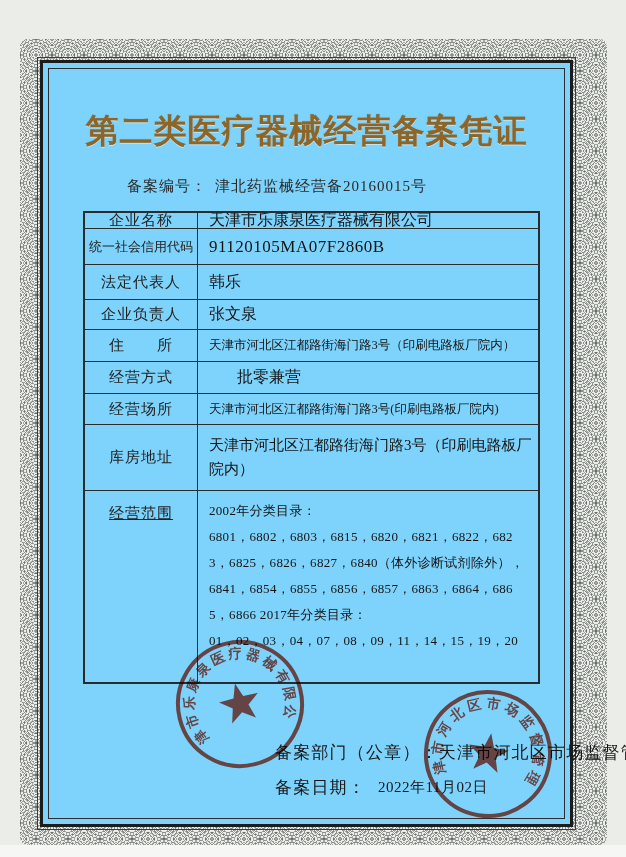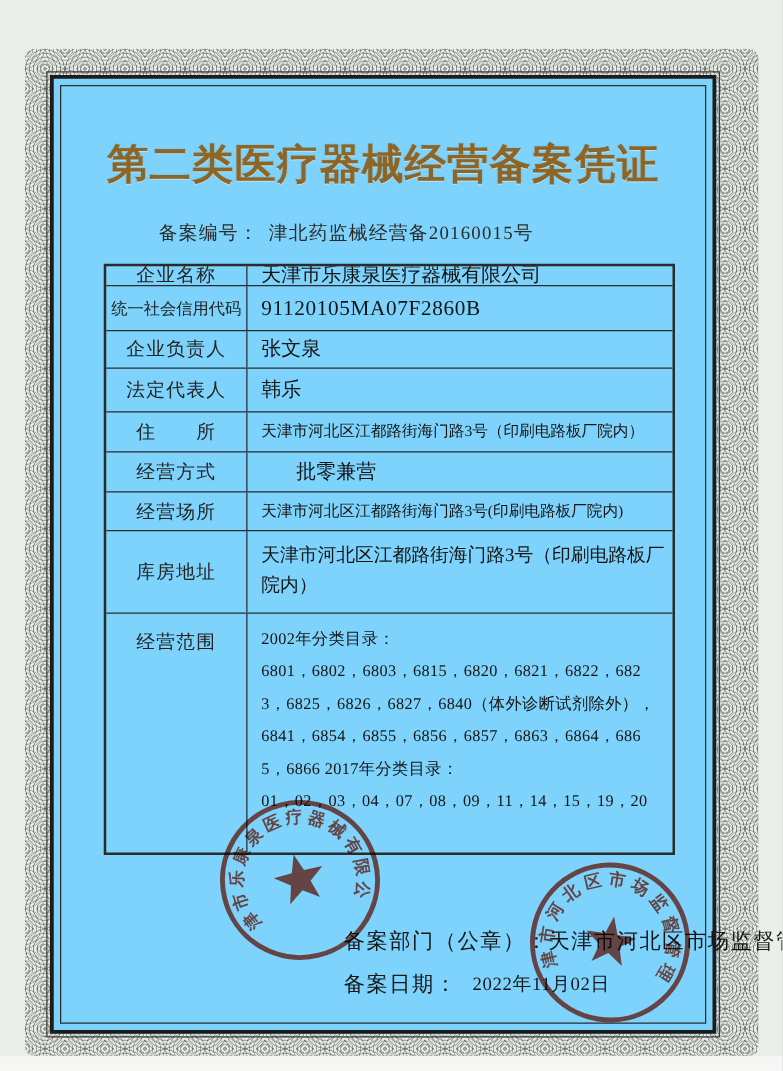--- a/index.html
+++ b/index.html
@@ -60,21 +60,21 @@
     flex:1;display:flex;align-items:center;
     padding:2px 6px 2px 11px;font-size:16px;color:#141414;
     overflow:hidden;box-sizing:border-box;
   }
   .r1{height:16px;} .r2{height:36px;} .r3{height:35px;} .r4{height:30px;}
   .r5{height:32px;} .r6{height:32px;gap:28px;} .r7{height:31px;} .r8{height:66px;} .r9{height:191px;}
   .r2 .cell-l{font-size:13px;letter-spacing:0;}
   .r2 .cell-v{font-size:17px;letter-spacing:.5px;}
   .r5 .cell-v,.r7 .cell-v{font-size:12.5px;letter-spacing:0;}
   .r8 .cell-v{font-size:15px;line-height:24px;display:block;padding-top:8px;word-break:break-all;}
-  .r9 .cell-l{align-items:flex-start;padding-top:13px;}
+  .r9 .cell-l{align-items:flex-start;padding-top:13px;text-decoration:underline;}
   .r9 .cell-v{display:block;padding-top:7px;font-size:13px;line-height:26px;word-break:break-all;letter-spacing:.3px;}
   
   .dept{
     position:absolute;top:678px;left:232px;white-space:nowrap;
     font-size:17px;letter-spacing:1.2px;color:#161616;z-index:3;
   }
   .date-line{
     position:absolute;top:713px;left:232px;white-space:nowrap;
     font-size:17px;letter-spacing:1.2px;color:#161616;z-index:3;
   }
@@ -108,27 +108,27 @@
 
     <div class="table">
       <div class="row r1">
         <div class="cell-l">企业名称</div>
         <div class="cell-v">天津市乐康泉医疗器械有限公司</div>
       </div>
       <div class="row r2">
         <div class="cell-l">统一社会信用代码</div>
         <div class="cell-v">91120105MA07F2860B</div>
       </div>
+      <div class="row r3">
+        <div class="cell-l">法定代表人</div>
+        <div class="cell-v">韩乐</div>
+      </div>
       <div class="row r4">
         <div class="cell-l">企业负责人</div>
         <div class="cell-v">张文泉</div>
-      </div>
-      <div class="row r3">
-        <div class="cell-l">法定代表人</div>
-        <div class="cell-v">韩乐</div>
       </div>
       <div class="row r5">
         <div class="cell-l">住　　所</div>
         <div class="cell-v">天津市河北区江都路街海门路3号（印刷电路板厂院内）</div>
       </div>
       <div class="row r6">
         <div class="cell-l">经营方式</div>
         <div class="cell-v">批零兼营</div>
       </div>
       <div class="row r7">

